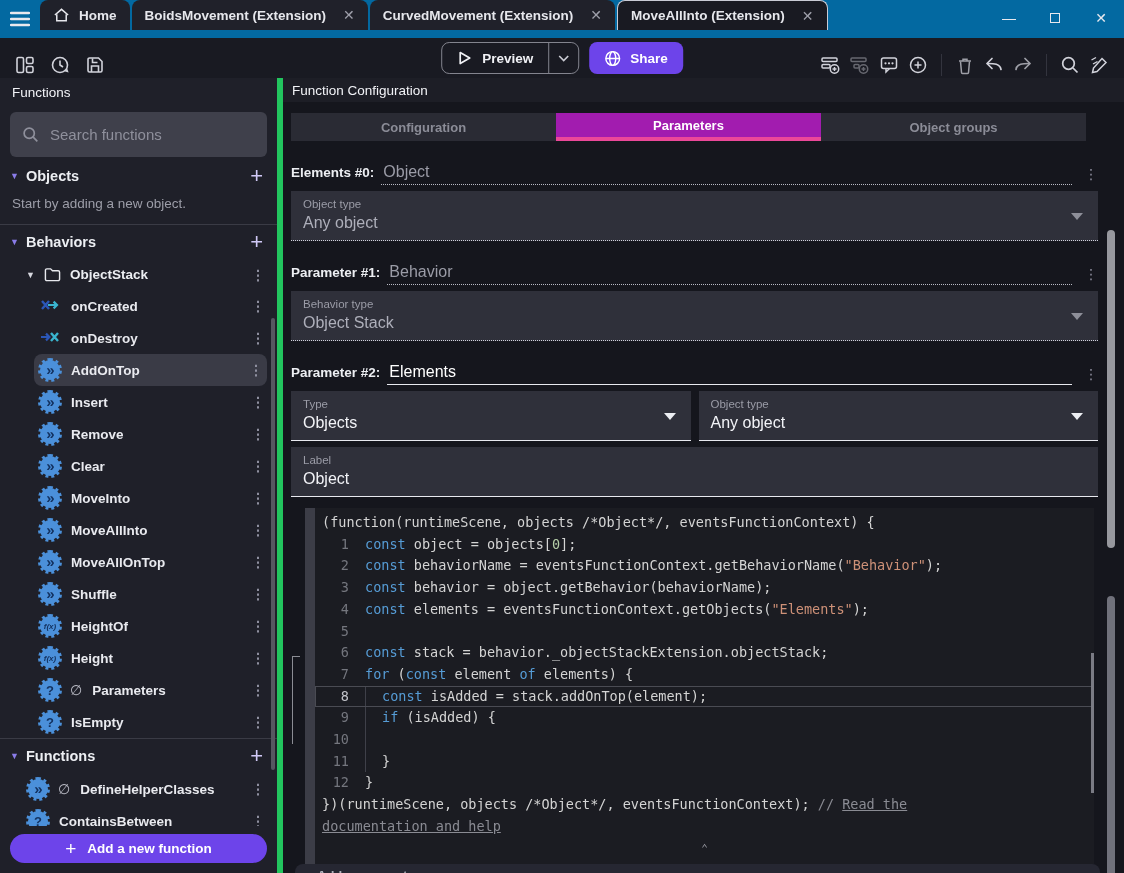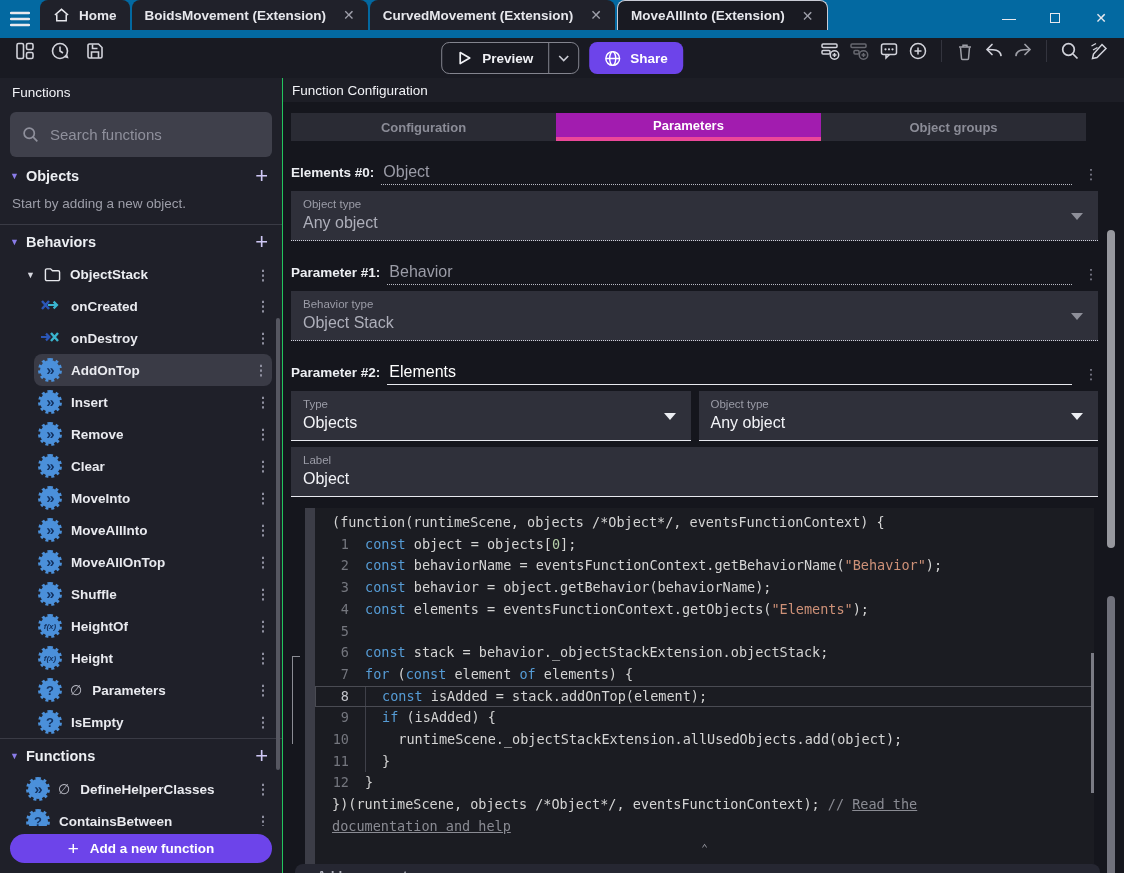--- a/index.html
+++ b/index.html
@@ -10,38 +10,38 @@
   .titlebar{height:38px;background:#0369a1;display:flex;align-items:flex-start;position:relative}
   .hamb{width:40px;height:38px;display:flex;align-items:center;justify-content:center;color:#e8e9ee}
   .tab{height:30px;background:#20212a;border-radius:8px 8px 0 0;display:flex;align-items:center;gap:9px;padding:0 13px;font-size:13.5px;font-weight:700;color:#e6e7ec;margin-right:2px}
   .tab.active{background:#191a22;border:1px solid #c9cbd5;border-bottom:none}
   .tab .close{color:#9fa0ab;font-size:14px;font-weight:400;margin-left:8px}
   .wincontrols{margin-left:auto;display:flex;align-self:flex-start}
   .wc{width:46px;height:36px;display:flex;align-items:center;justify-content:center;color:#e8e9ee;font-size:14px}
   .wc .sq{display:inline-block;width:10px;height:10px;border:1px solid #e8e9ee}
 
   
-  .toolbar{height:40px;background:#191a22;display:flex;align-items:flex-start;position:relative;padding:0 12px}
+  .toolbar{height:40px;background:#191a22;display:flex;align-items:flex-end;position:relative;padding:0 12px}
   .tbleft{display:flex;align-items:center;gap:9px}
   .tbicon{width:26px;height:26px;display:flex;align-items:center;justify-content:center;color:#d2d3db}
   .tbicon.dim{opacity:.42}
   .tbicon.half{opacity:.72}
   .tbcenter{position:absolute;left:50%;transform:translateX(-50%);top:4px;display:flex;gap:10px;align-items:center}
   .preview{display:flex;height:32px;border:1px solid #83848e;border-radius:8px;align-items:center;color:#f0f1f5}
   .preview .pmain{padding:0 15px;display:flex;gap:10px;align-items:center;font-weight:700;font-size:13.5px}
   .preview .pchev{width:30px;height:100%;border-left:1px solid #83848e;display:flex;align-items:center;justify-content:center;color:#c9cad2}
   .share{height:32px;background:#6d44ea;border-radius:8px;display:flex;align-items:center;gap:9px;padding:0 15px;font-weight:700;font-size:13.5px;color:#fff}
   .tbright{margin-left:auto;display:flex;align-items:center;gap:3px}
   .vdiv{width:1px;height:22px;background:#33343e;margin:0 7px}
 
   
   .content{display:flex;height:795px}
 
   
-  .sidebar{width:283px;background:#1f2029;border-right:1px solid #22c55e;position:relative;display:flex;flex-direction:column}
+  .sidebar{width:283px;background:#1f2029;border-right:6px solid #22c55e;position:relative;display:flex;flex-direction:column}
   .sb-header{height:26px;display:flex;align-items:center;padding:2px 12px 0;font-size:13.5px;color:#f2f3f7}
   .searchbox{margin:8px 10px 2px;height:45px;background:#3f404b;border-radius:6px;display:flex;align-items:center;gap:11px;padding:0 12px;color:#8f909c;font-size:15px;flex-shrink:0}
   .sb-list{flex:1;overflow:hidden}
   .sect{height:34px;display:flex;align-items:center;padding:0 14px 0 10px;gap:7px}
   .caret{color:#8a7ce8;font-size:9px}
   .caret.white{color:#d7d8df}
   .sect .slbl{font-weight:700;font-size:14.5px}
   .sect .plus{margin-left:auto;color:#cfc8f5;font-size:22px;font-weight:400;line-height:20px}
   .empty{color:#9d9ea9;font-size:13.5px;padding:3px 12px 13px 12px}
   .hr{height:1px;background:#3a3b45}
@@ -79,21 +79,21 @@
   .arrow{position:absolute;right:15px;top:22px;width:0;height:0;border-left:6px solid transparent;border-right:6px solid transparent;border-top:7px solid #8e8f99}
   .field.bright .arrow{border-top-color:#eceef2}
   .two{display:flex;gap:8px}
   .two .field{flex:1}
 
   
   .codewrap{margin:11px 30px 0 22px;height:356px;background:#1b1c22;display:flex;position:relative;font-family:"DejaVu Sans Mono",monospace;font-size:13.5px;line-height:21.7px;color:#d4d4d4}
   .codestrip{width:10px;background:#3c3d47;flex-shrink:0}
   .codebody{flex:1;padding-top:4px;overflow:hidden;position:relative}
   .chead,.cfoot,.lc{white-space:pre}
-  .chead,.cfoot{padding-left:17px}
+  .chead,.cfoot{padding-left:7px}
   .cl{display:flex}
   .cl.active{outline:1px solid #4a4b53;outline-offset:-1px}
   .cl.active .ln{color:#c2c3c9}
   .ln{width:50px;text-align:right;padding-right:16px;color:#74767e;flex-shrink:0}
   .tk-k{color:#569cd6}.tk-s{color:#ce9178}.tk-n{color:#b5cea8}.tk-d{color:#d4d4d4}
   .guide{display:inline-block;width:17px;border-left:1px solid #3f4049;height:21.7px;vertical-align:top}
   .cmt{color:#8a8b93}
   .dlink{color:#8a8b93;text-decoration:underline}
   .caret-mark{position:absolute;bottom:4px;left:50%;transform:translateX(-50%);color:#9a9ba3;font-size:11px}
   .code-sb{position:absolute;right:0;top:145px;width:3px;height:140px;background:#7a7b84}
@@ -506,21 +506,21 @@
             <div class="cl active">
               <span class="ln">8</span>
               <span class="lc"><span class="guide"></span><span class="tk-k">const</span><span class="tk-d"> isAdded = stack.addOnTop(element);</span></span>
             </div>
             <div class="cl">
               <span class="ln">9</span>
               <span class="lc"><span class="guide"></span><span class="tk-k">if</span><span class="tk-d"> (isAdded) {</span></span>
             </div>
             <div class="cl">
               <span class="ln">10</span>
-              <span class="lc"><span class="guide"></span><span class="tk-d">  runtimeScene._objectStackExtension.allUsedObjects.add(object);</span></span>
+              <span class="lc"><span class="guide"></span></span>
             </div>
             <div class="cl">
               <span class="ln">11</span>
               <span class="lc"><span class="guide"></span><span class="tk-d">}</span></span>
             </div>
             <div class="cl">
               <span class="ln">12</span>
               <span class="lc"><span class="tk-d">}</span></span>
             </div>
           </div>

